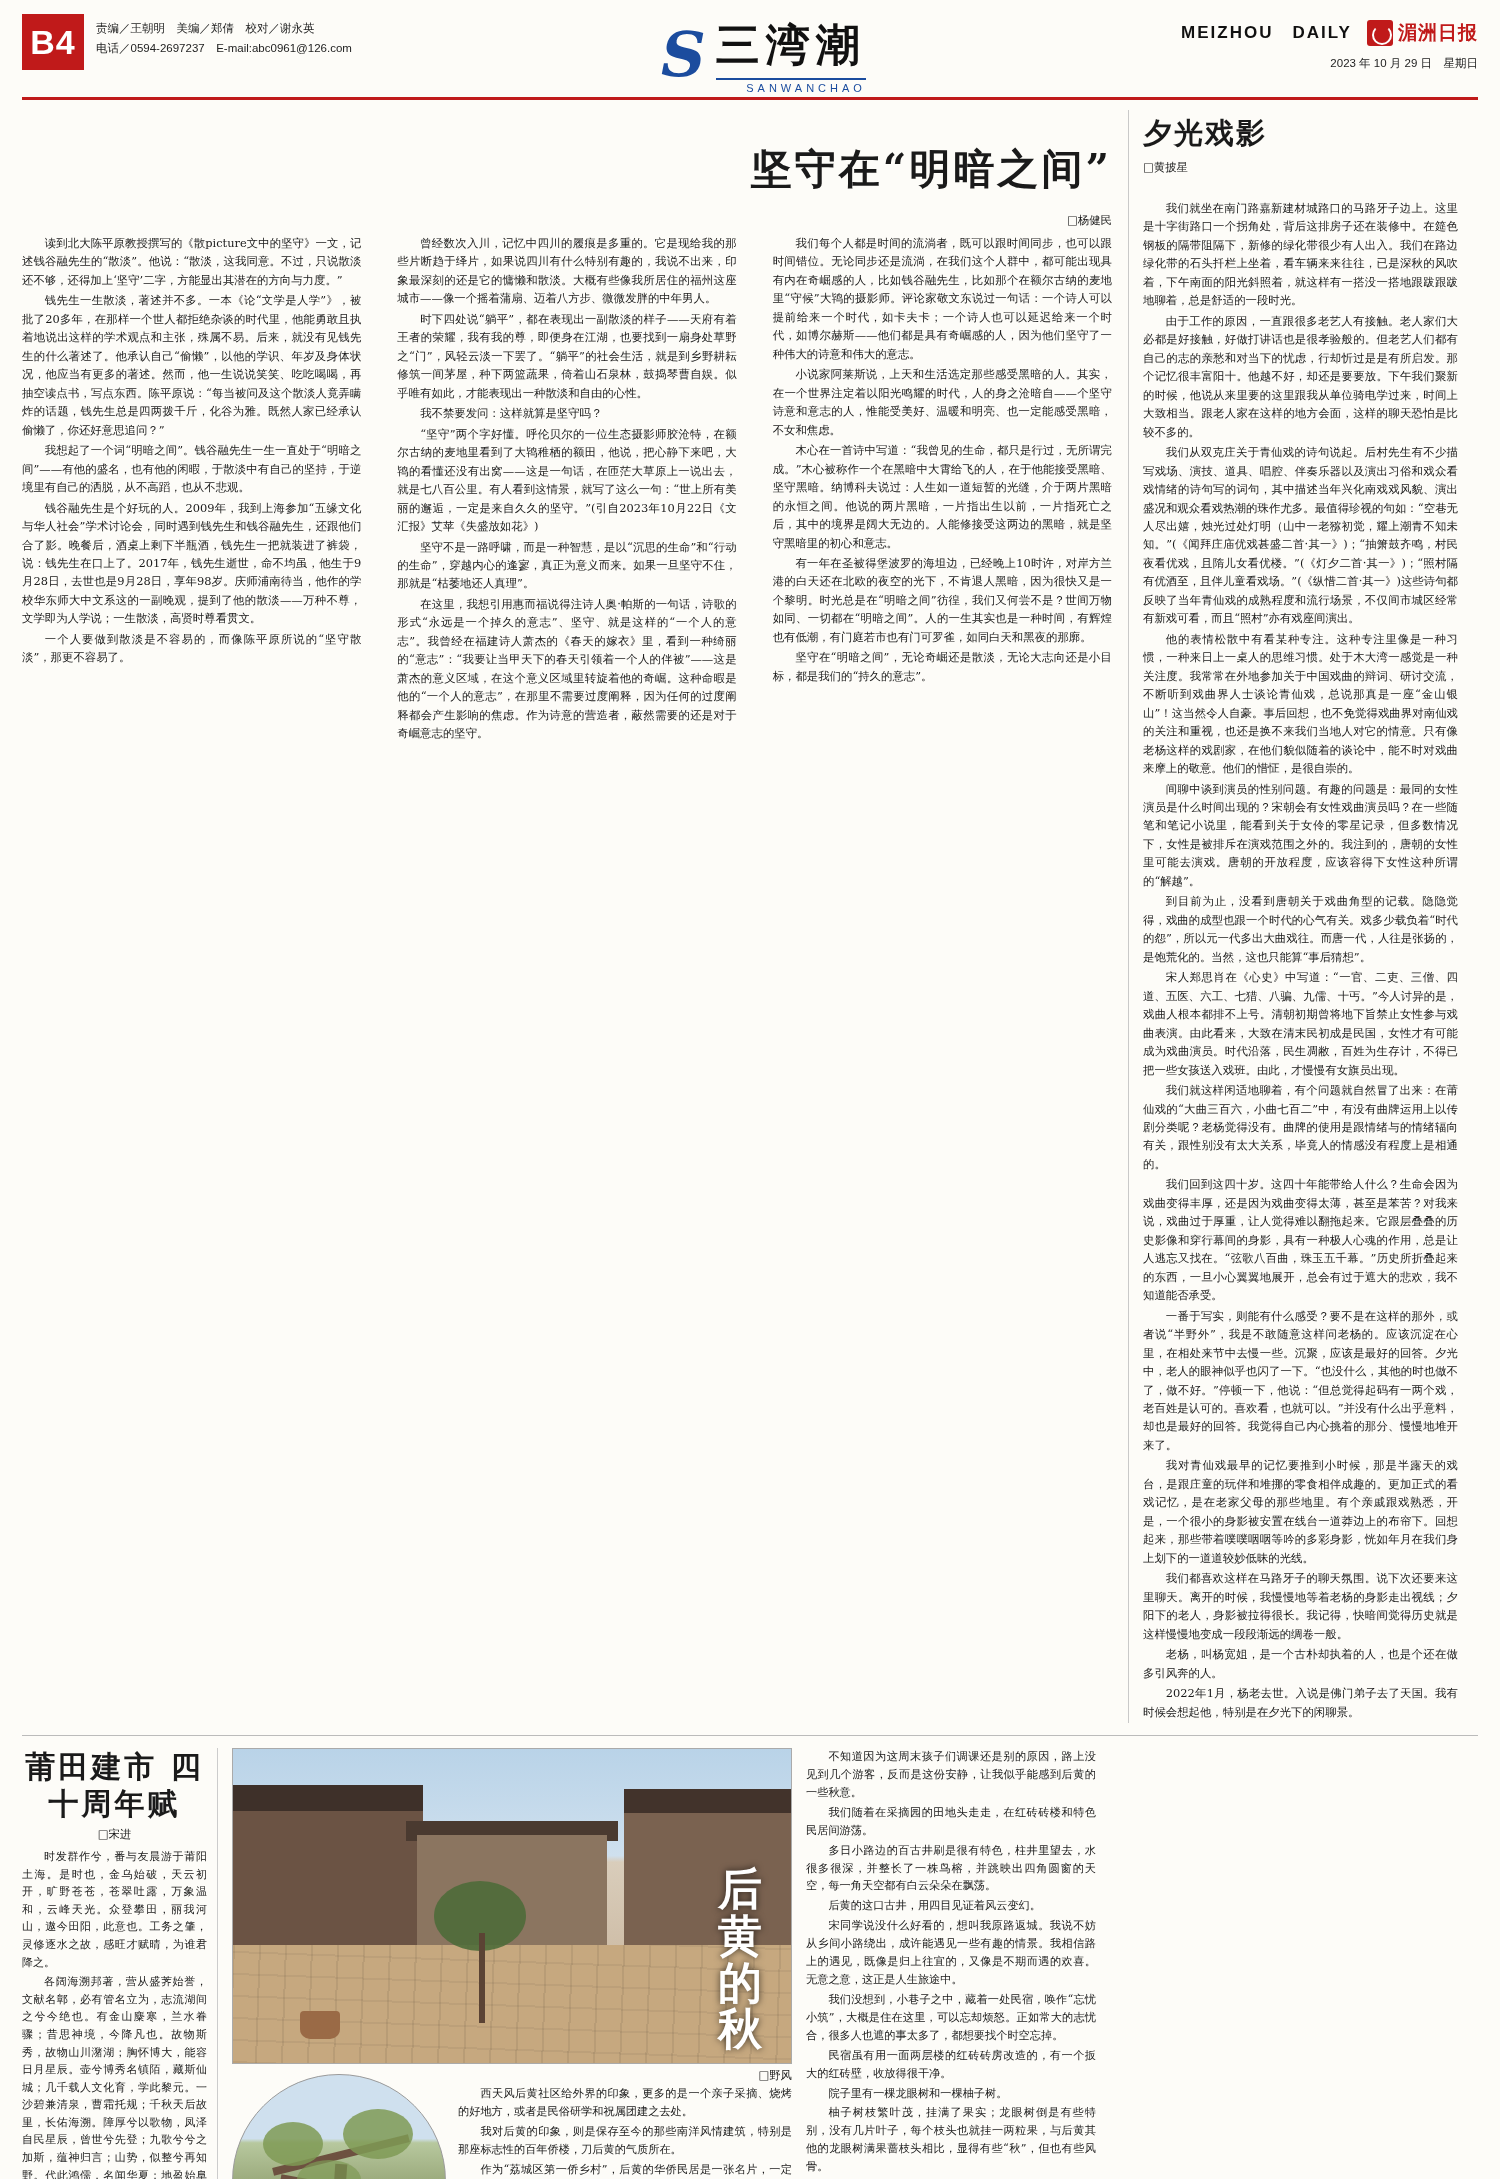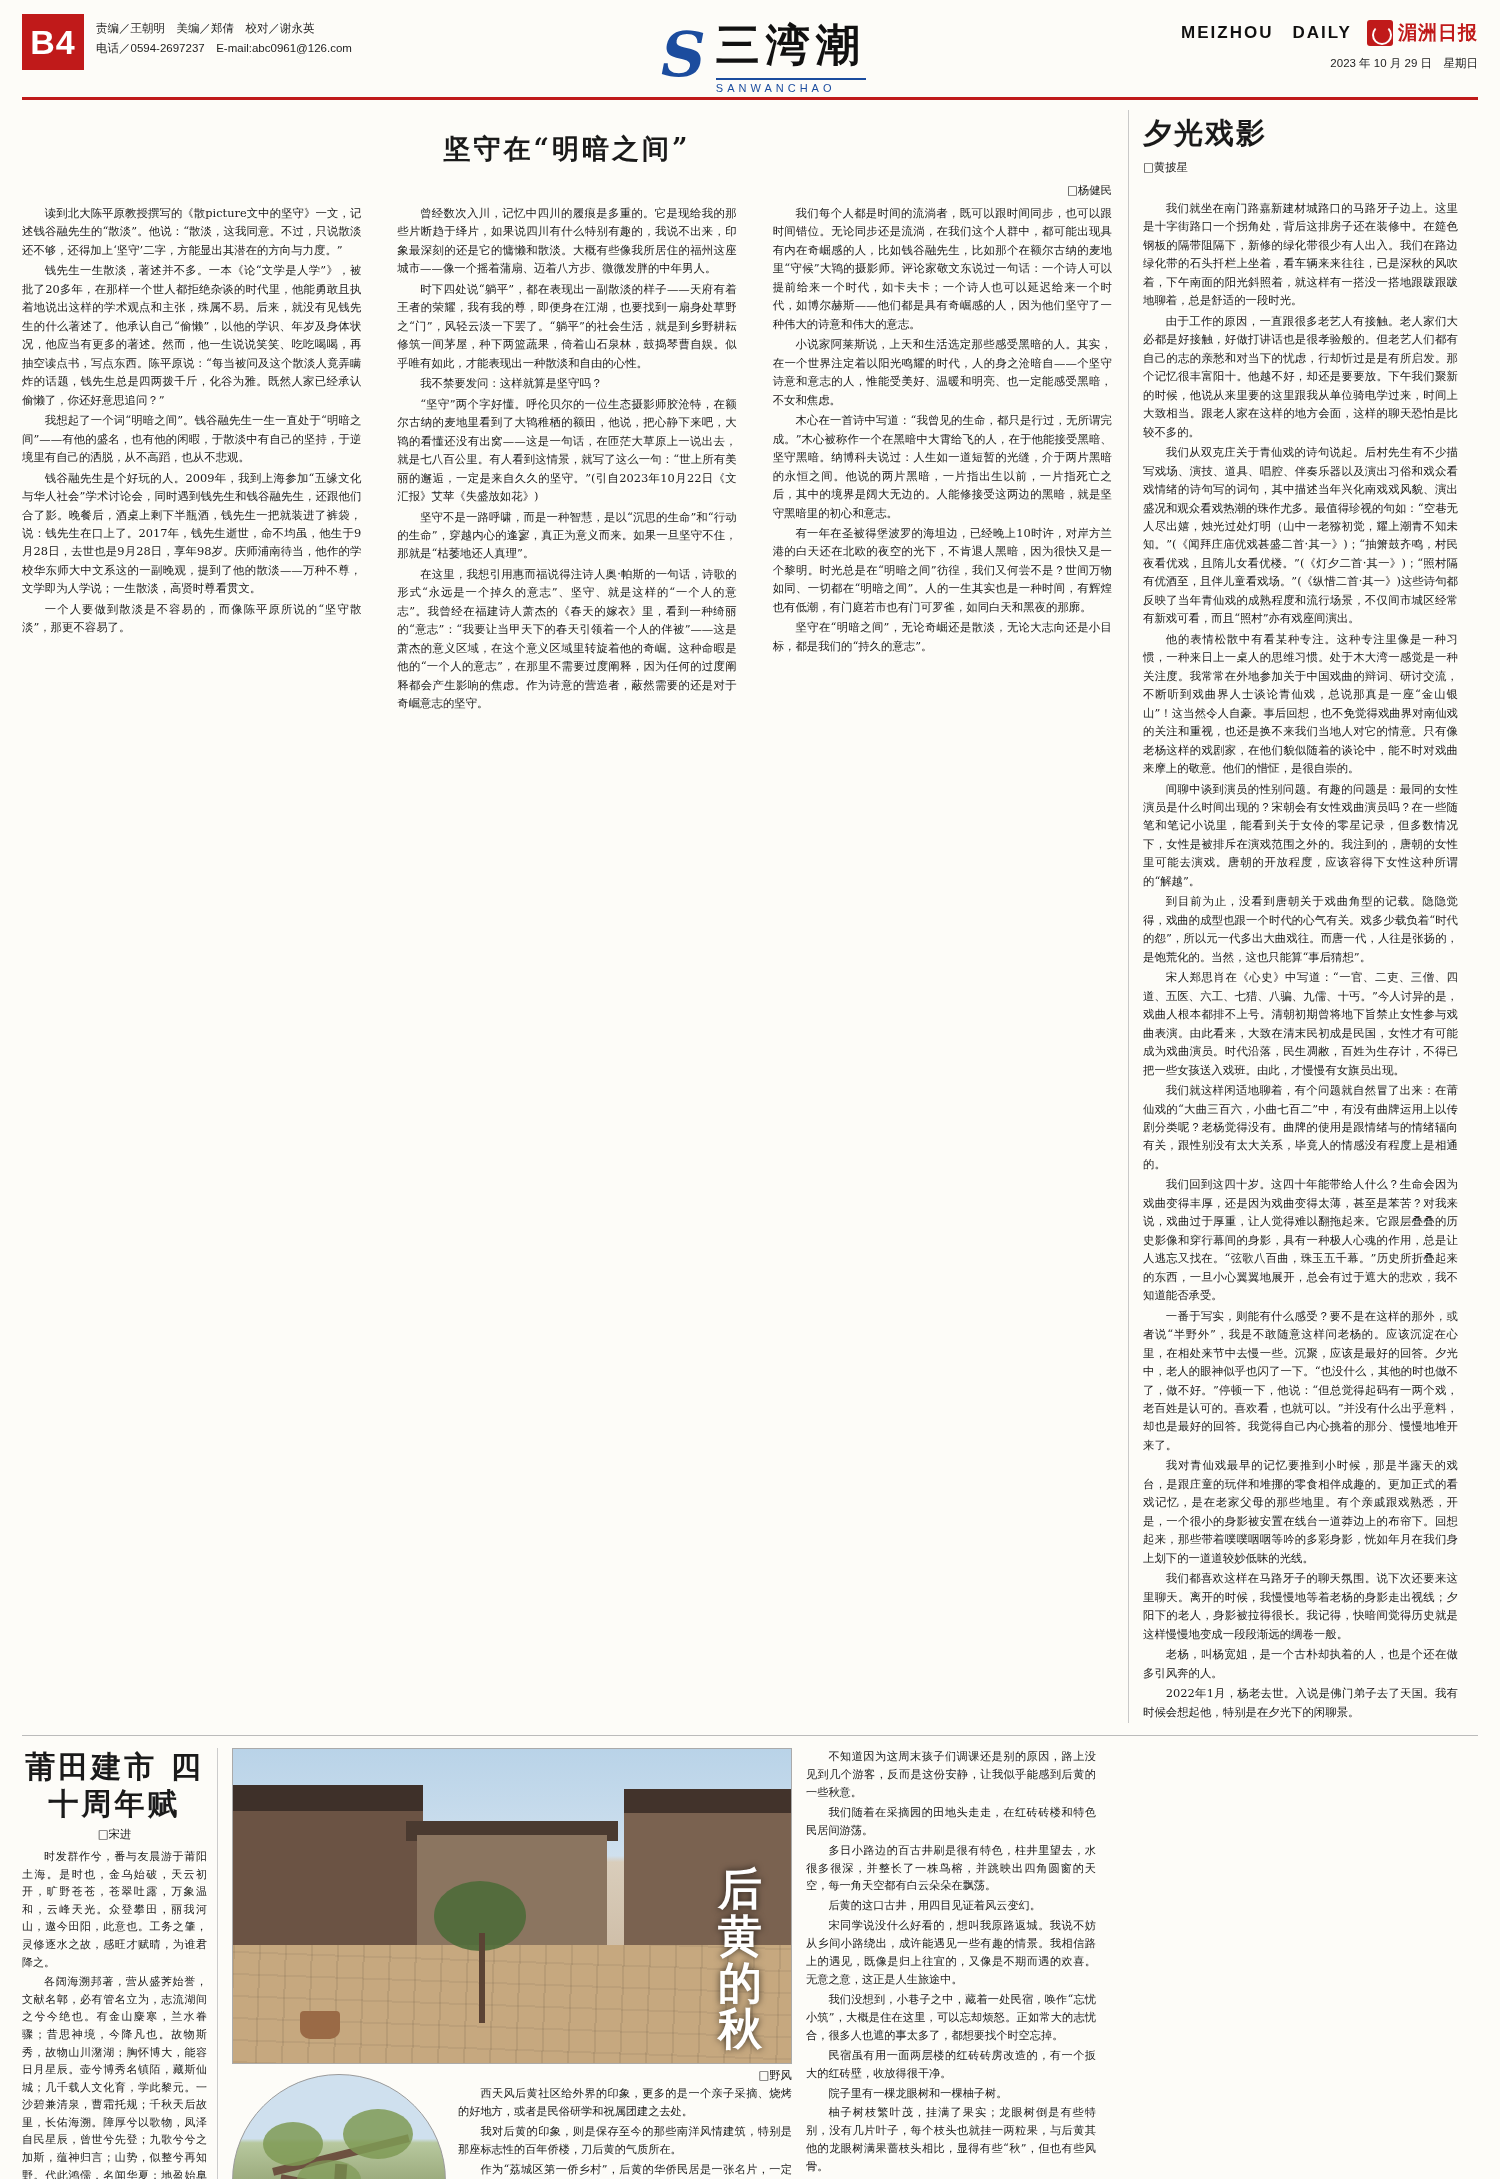--- a/index.html
+++ b/index.html
@@ -21,38 +21,38 @@
     font-family:"Liberation Sans",sans-serif; font-weight:bold; font-size:34px;
     display:flex; align-items:center; justify-content:center; letter-spacing:1px;
   }
   .credits { margin-left:12px; padding-top:4px; font-size:11.5px; line-height:1.75; color:#222; font-family:"Liberation Sans",sans-serif; }
   .credits .row { white-space:nowrap; }
   .mast-center { flex:1; display:flex; align-items:center; justify-content:center; gap:10px; margin-top:2px; }
   .mast-s {
     font-family:"DejaVu Serif",serif; font-size:62px; color:#1b4c9e; font-weight:bold;
     font-style:italic; line-height:0.9;
   }
-  .mast-title-wrap { text-align:left; }
+  .mast-title-wrap { text-align:right; }
   .mast-title { font-size:44px; font-weight:bold; letter-spacing:6px; color:#111; font-family:"DejaVu Serif",serif; }
   .mast-pinyin { font-size:11px; letter-spacing:4px; color:#1b4c9e; border-top:2px solid #1b4c9e; padding-top:2px; margin-top:3px; font-family:"Liberation Sans",sans-serif; }
   .mast-right { text-align:right; padding-top:6px; min-width:300px; }
   .mast-en { font-family:"Liberation Sans",sans-serif; font-size:17px; letter-spacing:2px; font-weight:bold; color:#111; display:inline-block;margin-left:6px; }
   .mast-date { font-size:11.5px; color:#222; margin-top:10px; font-family:"Liberation Sans",sans-serif; }
   .logo-box { display:inline-flex; align-items:center; gap:5px; margin-left:10px; vertical-align:middle; }
   .logo-mark { width:26px; height:26px; background:#c01a1a; border-radius:3px; position:relative; }
   .logo-mark:after{ content:""; position:absolute; left:5px; top:5px; width:16px; height:16px; border:2px solid #fff; border-radius:50%; border-top-color:transparent; }
   .logo-text { font-size:19px; font-weight:bold; color:#c01a1a; letter-spacing:1px; }
 
   
   .body-area { display:flex; gap:16px; margin-top:10px; }
   .col-main { width:1090px; }
   .col-right { width:330px; border-left:1px solid #c9c9c9; padding-left:14px; }
 
   
-  .headline { text-align:center; font-size:27px; font-weight:bold; letter-spacing:3px; margin:21px 0 16px; font-family:"DejaVu Serif",serif; }
+  .headline { text-align:right; font-size:41px; font-weight:bold; letter-spacing:3px; margin:32px 0 16px; font-family:"DejaVu Serif",serif; }
 
   .three-col { display:flex; gap:36px; }
   .tcol { width:340px; }
   p.t { font-size:11.4px; line-height:1.62; text-align:justify; text-indent:2em; margin:0 0 2px; }
   .byline { text-align:right; font-size:11.4px; margin:4px 0 6px; }
 
   
   .rt-title { font-size:29px; font-weight:bold; letter-spacing:2px; margin:4px 0 6px; }
   .rt-author { font-size:11.4px; margin-bottom:24px; }
   .rcol p { font-size:11.4px; line-height:1.62; text-align:justify; text-indent:2em; margin:0 0 2px; }

